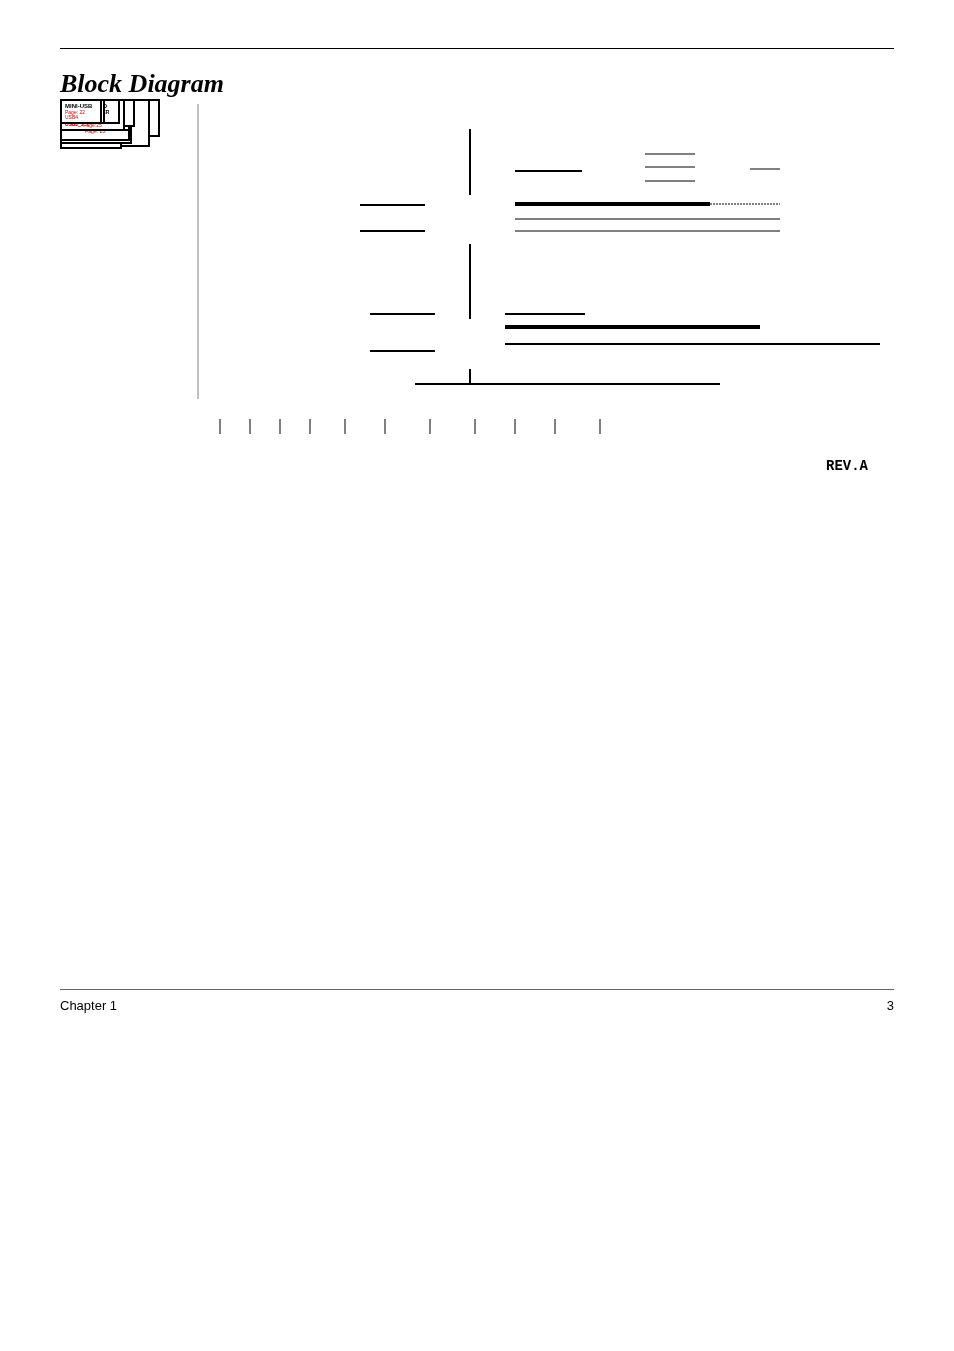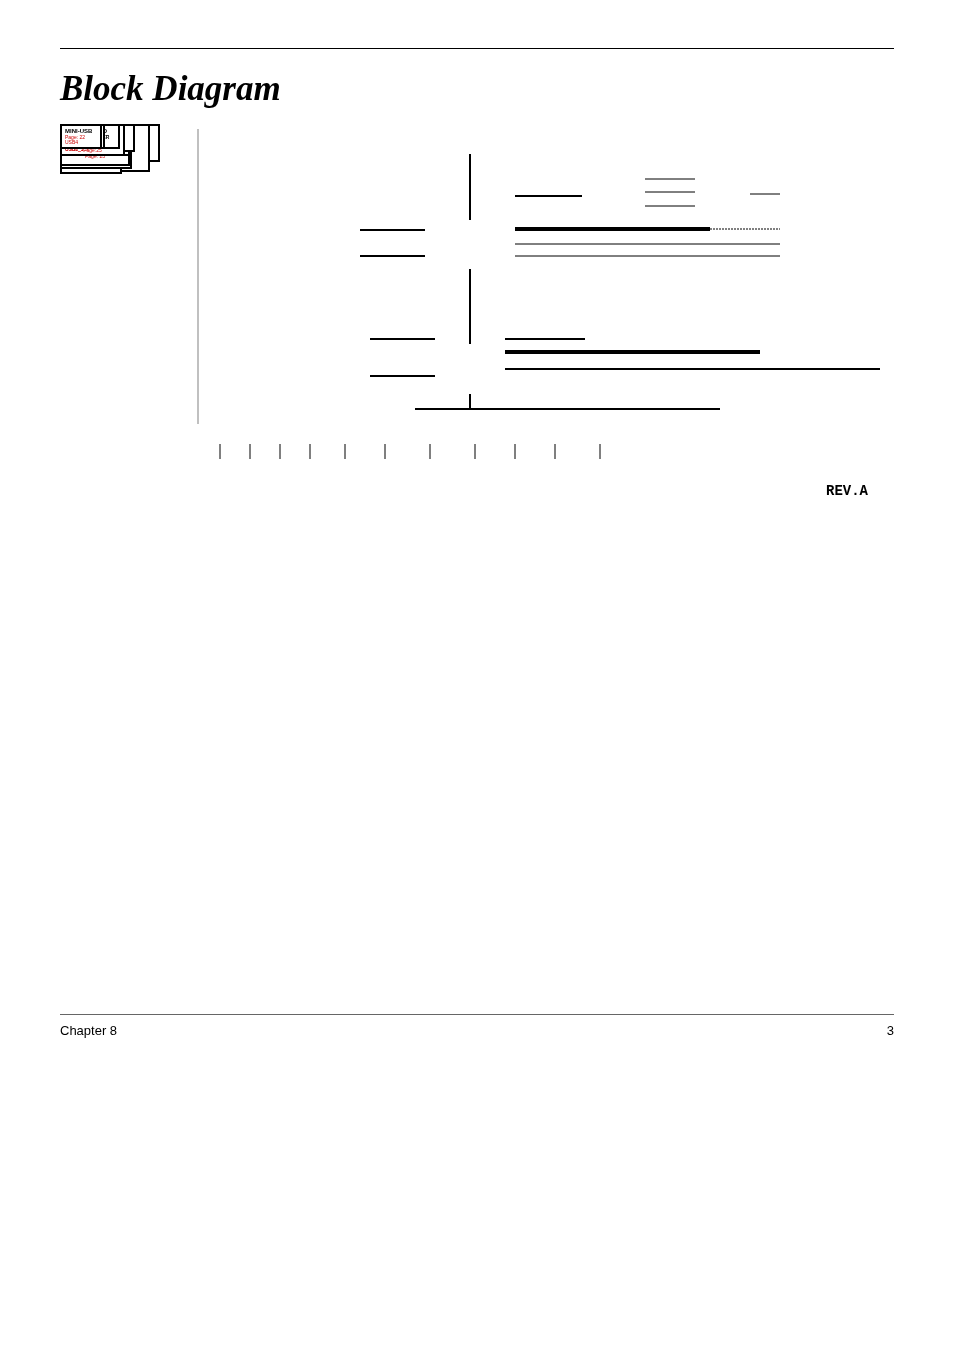--- a/index.html
+++ b/index.html
@@ -6,22 +6,21 @@
     font-family: Arial, sans-serif;
     margin: 0;
     padding: 40px 60px;
     width: 834px;
     background: white;
   }
   .title {
     font-family: Georgia, serif;
     font-style: italic;
     font-weight: bold;
-    font-size: 35px;
-    margin-bottom: 15px;
+    font-size: 26px;
   }
   hr.top {
     border: none;
     border-top: 1px solid #000;
     margin-bottom: 20px;
   }
   hr.bottom {
     border: none;
     border-top: 1px solid #666;
     margin-top: 520px;
@@ -455,15 +454,15 @@
       <div class="sub">Page: 22</div>
       <div class="sub">USB4</div>
 </div>
 
 <div class="rev" style="left:720;top:345">REV.A</div>
 
 </div>
 
 <hr class="bottom">
 <div class="footer">
-  <span>Chapter 8</span>
+  <span>Chapter 1</span>
   <span>3</span>
 </div>
 
 </body></html>

